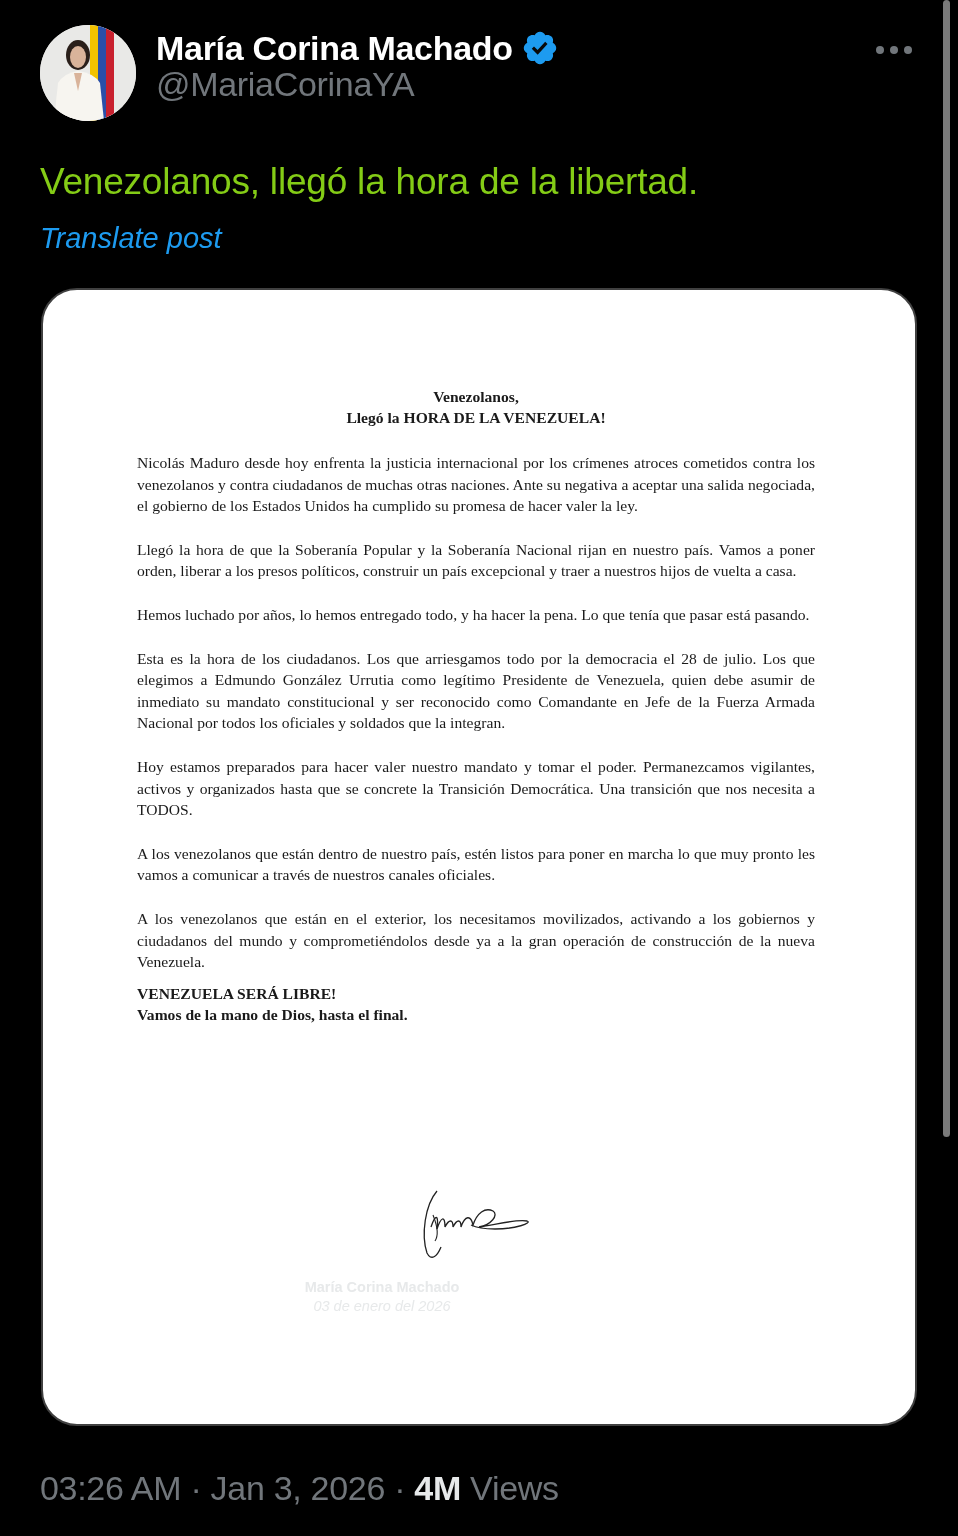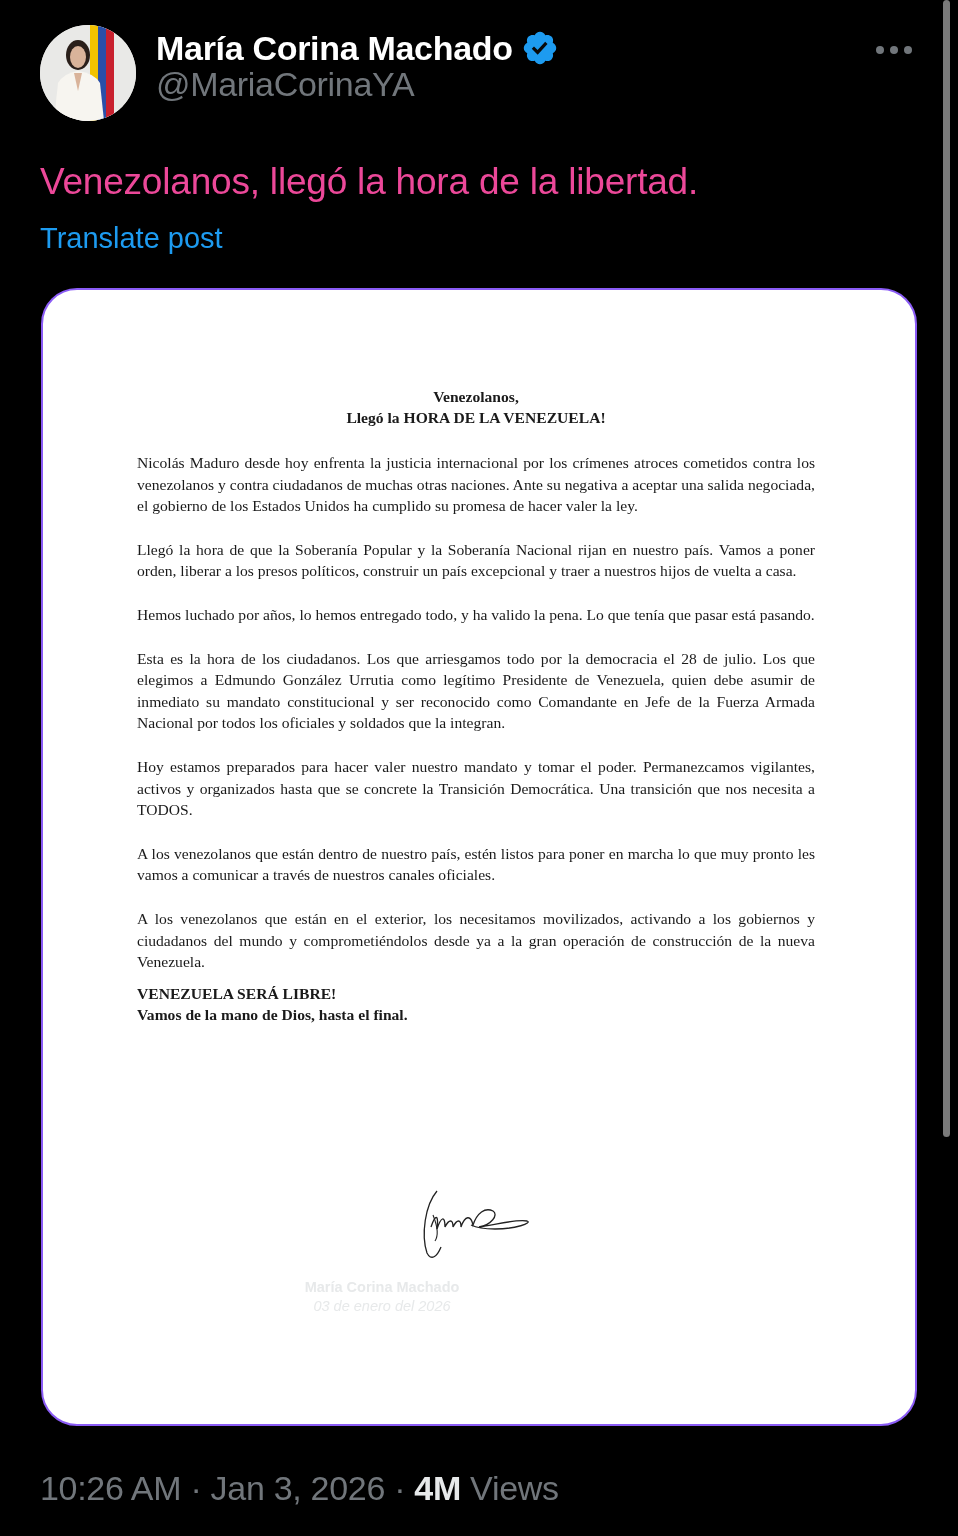--- a/index.html
+++ b/index.html
@@ -17,26 +17,26 @@
     .avatar svg { width: 100%; height: 100%; display: block; }
 
     .name-row { position: absolute; left: 156px; top: 28px; display: flex; align-items: center; }
     .display-name { font-size: 34px; font-weight: bold; color: #ffffff; letter-spacing: -0.3px; line-height: 40px; }
     .verified { width: 38px; height: 38px; margin-left: 8px; }
     .handle { position: absolute; left: 156px; top: 64px; font-size: 34px; color: #71767b; line-height: 40px; letter-spacing: -0.3px; }
 
     .more { position: absolute; left: 876px; top: 44px; width: 36px; height: 12px; display: flex; justify-content: space-between; align-items: center; cursor: pointer; }
     .more span { width: 8px; height: 8px; border-radius: 50%; background: #71767b; display: block; }
 
-    .tweet-text { position: absolute; left: 40px; top: 160px; font-size: 37px; color: #ec4899; line-height: 44px; letter-spacing: -0.2px; }
-    .translate { position: absolute; left: 40px; top: 220px; font-size: 29px; color: #1d9bf0; line-height: 36px; cursor: pointer; }
+    .tweet-text { position: absolute; left: 40px; top: 160px; font-size: 37px; color: #84cc16; line-height: 44px; letter-spacing: -0.2px; }
+    .translate { position: absolute; left: 40px; top: 220px; font-size: 29px; color: #1d9bf0; line-height: 36px; cursor: pointer; font-style: italic; }
 
     .media {
       position: absolute; left: 41px; top: 288px; width: 876px; height: 1138px;
-      background: #ffffff; border-radius: 36px; border: 2px solid #8b5cf6; overflow: hidden;
+      background: #ffffff; border-radius: 36px; border: 2px solid #404040; overflow: hidden;
     }
     .letter {
       position: absolute; left: 94px; top: 96px; width: 678px;
       font-family: "Liberation Serif", "DejaVu Serif", serif;
       color: #1a1a1a; font-size: 15.6px; line-height: 21.6px;
     }
     .letter .title { text-align: center; font-weight: bold; font-size: 15.6px; line-height: 21px; }
     .letter p { text-align: justify; margin-top: 22px; }
     .letter p.first { margin-top: 24px; }
     .letter .closing { margin-top: 10px; font-weight: bold; }
@@ -85,21 +85,21 @@
 
   <div class="tweet-text">Venezolanos, llegó la hora de la libertad.</div>
   <div class="translate">Translate post</div>
 
   <div class="media">
     <div class="letter">
       <div class="title">Venezolanos,</div>
       <div class="title">Llegó la HORA DE LA VENEZUELA!</div>
       <p class="first">Nicolás Maduro desde hoy enfrenta la justicia internacional por los crímenes atroces cometidos contra los venezolanos y contra ciudadanos de muchas otras naciones. Ante su negativa a aceptar una salida negociada, el gobierno de los Estados Unidos ha cumplido su promesa de hacer valer la ley.</p>
       <p>Llegó la hora de que la Soberanía Popular y la Soberanía Nacional rijan en nuestro país. Vamos a poner orden, liberar a los presos políticos, construir un país excepcional y traer a nuestros hijos de vuelta a casa.</p>
-      <p>Hemos luchado por años, lo hemos entregado todo, y ha valido la pena. Lo que tenía que pasar está pasando.</p>
+      <p>Hemos luchado por años, lo hemos entregado todo, y ha hacer la pena. Lo que tenía que pasar está pasando.</p>
       <p>Esta es la hora de los ciudadanos. Los que arriesgamos todo por la democracia el 28 de julio. Los que elegimos a Edmundo González Urrutia como legítimo Presidente de Venezuela, quien debe asumir de inmediato su mandato constitucional y ser reconocido como Comandante en Jefe de la Fuerza Armada Nacional por todos los oficiales y soldados que la integran.</p>
       <p>Hoy estamos preparados para hacer valer nuestro mandato y tomar el poder. Permanezcamos vigilantes, activos y organizados hasta que se concrete la Transición Democrática. Una transición que nos necesita a TODOS.</p>
       <p>A los venezolanos que están dentro de nuestro país, estén listos para poner en marcha lo que muy pronto les vamos a comunicar a través de nuestros canales oficiales.</p>
       <p>A los venezolanos que están en el exterior, los necesitamos movilizados, activando a los gobiernos y ciudadanos del mundo y comprometiéndolos desde ya a la gran operación de construcción de la nueva Venezuela.</p>
       <div class="closing">
         <div>VENEZUELA SERÁ LIBRE!</div>
         <div>Vamos de la mano de Dios, hasta el final.</div>
       </div>
     </div>
 
@@ -109,17 +109,17 @@
       <path d="M18 30 C22 40, 24 50, 20 56" fill="none" stroke="#222" stroke-width="1.1"></path>
     </svg>
 
     <div class="signer">
       <div class="nm">María Corina Machado</div>
       <div class="dt">03 de enero del 2026</div>
     </div>
   </div>
 
   <div class="meta">
-    <span>10:26 AM</span><span> · </span><span>Jan 3, 2026</span><span> · </span><span class="views-count">4M</span><span> Views</span>
+    <span>03:26 AM</span><span> · </span><span>Jan 3, 2026</span><span> · </span><span class="views-count">4M</span><span> Views</span>
   </div>
 
   <div class="scrollbar"></div>
 </div>
 
 </body></html>

